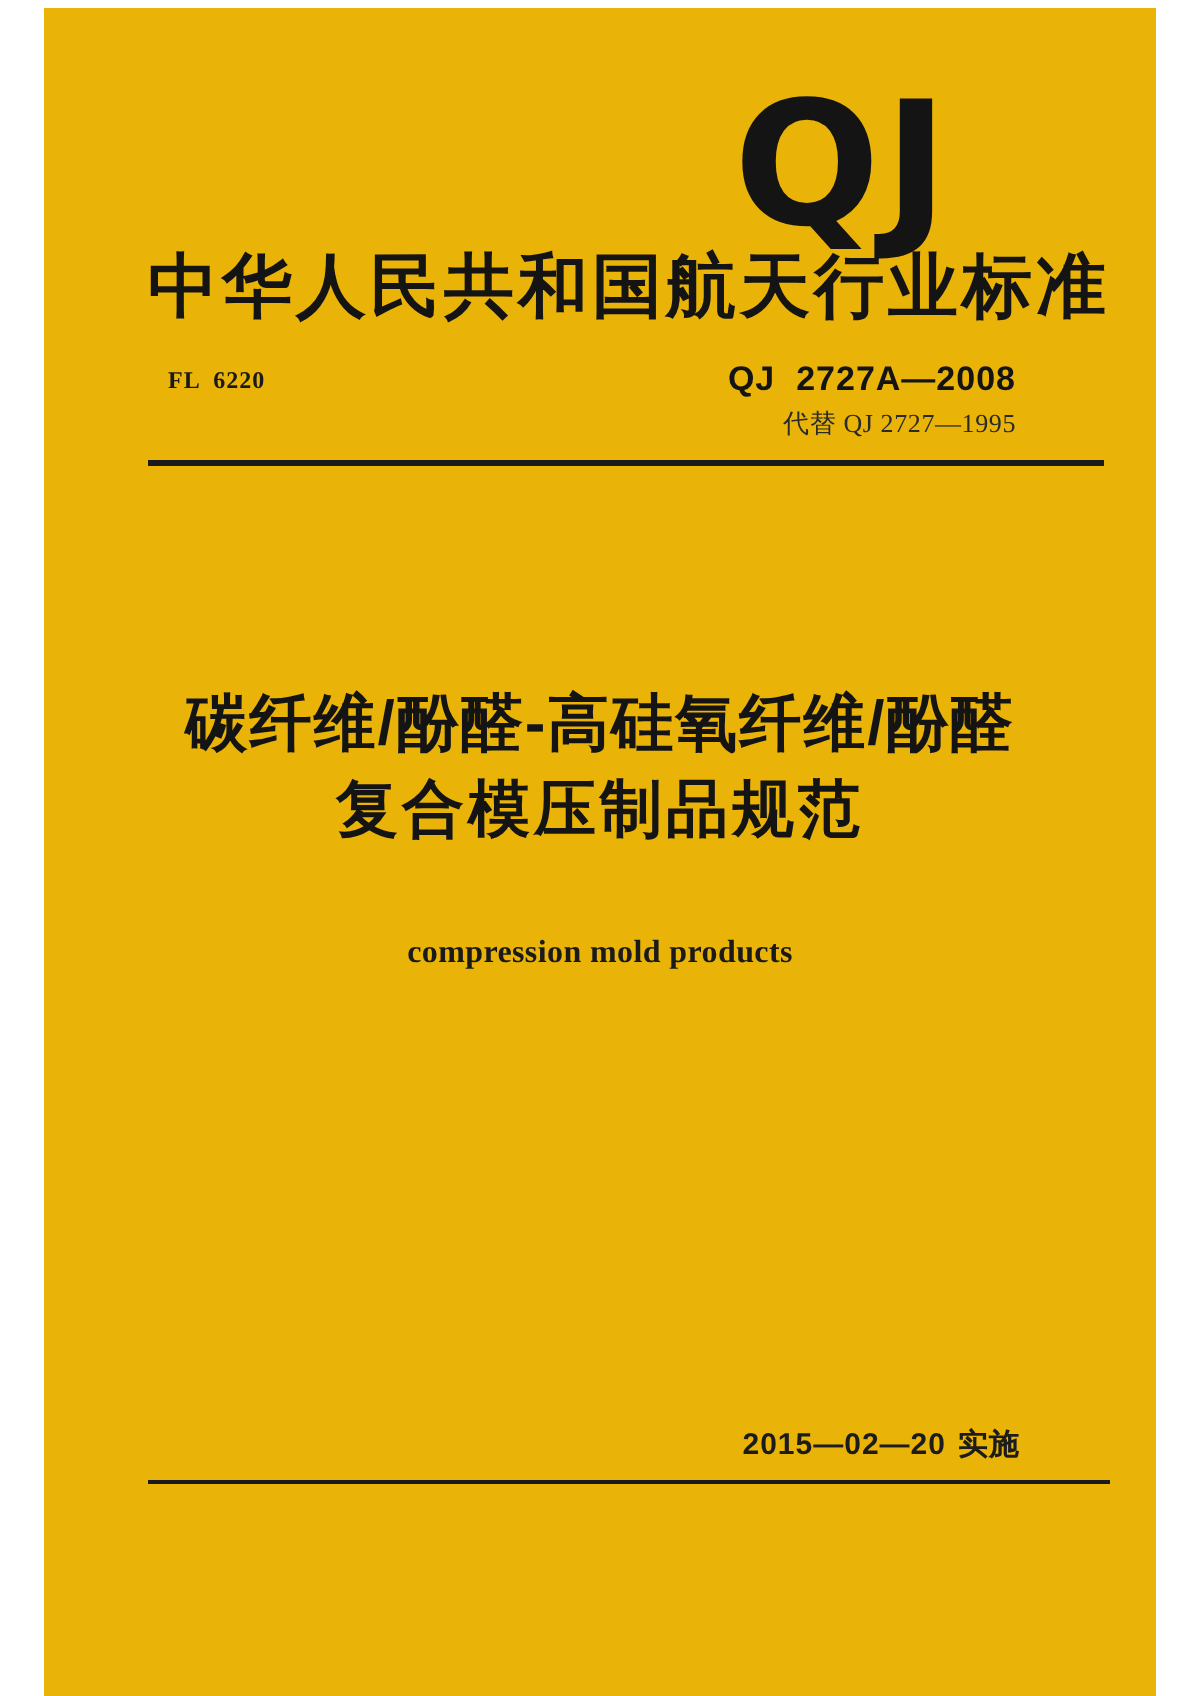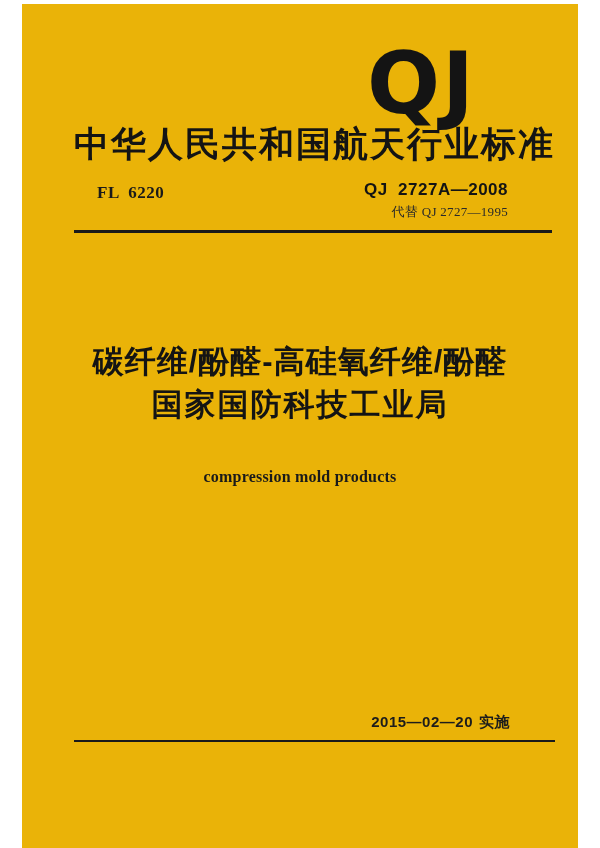--- a/index.html
+++ b/index.html
@@ -41,24 +41,24 @@
     color: #141414;
     text-align: justify;
     text-align-last: justify;
     white-space: nowrap;
   }
 
   
   .classification-code {
     position: absolute;
     top: 179px;
-    left: 75px;
+    left: 62px;
     font-family: "Liberation Serif", "DejaVu Serif", serif;
     font-weight: bold;
-    font-size: 17px;
+    font-size: 12px;
     letter-spacing: 0.5px;
     white-space: pre;
     color: #1a1a1a;
   }
   .number-block {
     position: absolute;
     top: 176px;
     right: 70px;
     text-align: right;
   }
@@ -170,21 +170,21 @@
   <div class="classification-code">FL  6220</div>
 
   <div class="number-block">
     <div class="standard-number">QJ  2727A—2008</div>
     <div class="replaces-note">代替 QJ 2727—1995</div>
   </div>
 
   <div class="rule-top"></div>
 
   <div class="title-cn title-cn-1">碳纤维/酚醛-高硅氧纤维/酚醛</div>
-  <div class="title-cn title-cn-2">国家国防科技工业局</div>
+  <div class="title-cn title-cn-2">复合模压制品规范</div>
 
   <div class="title-en title-en-2">compression mold products</div>
 
 
   <div class="date-right">
     <span>2015—02—20</span><span class="date-label">实施</span>
   </div>
 
   <div class="rule-bottom"></div>
 

